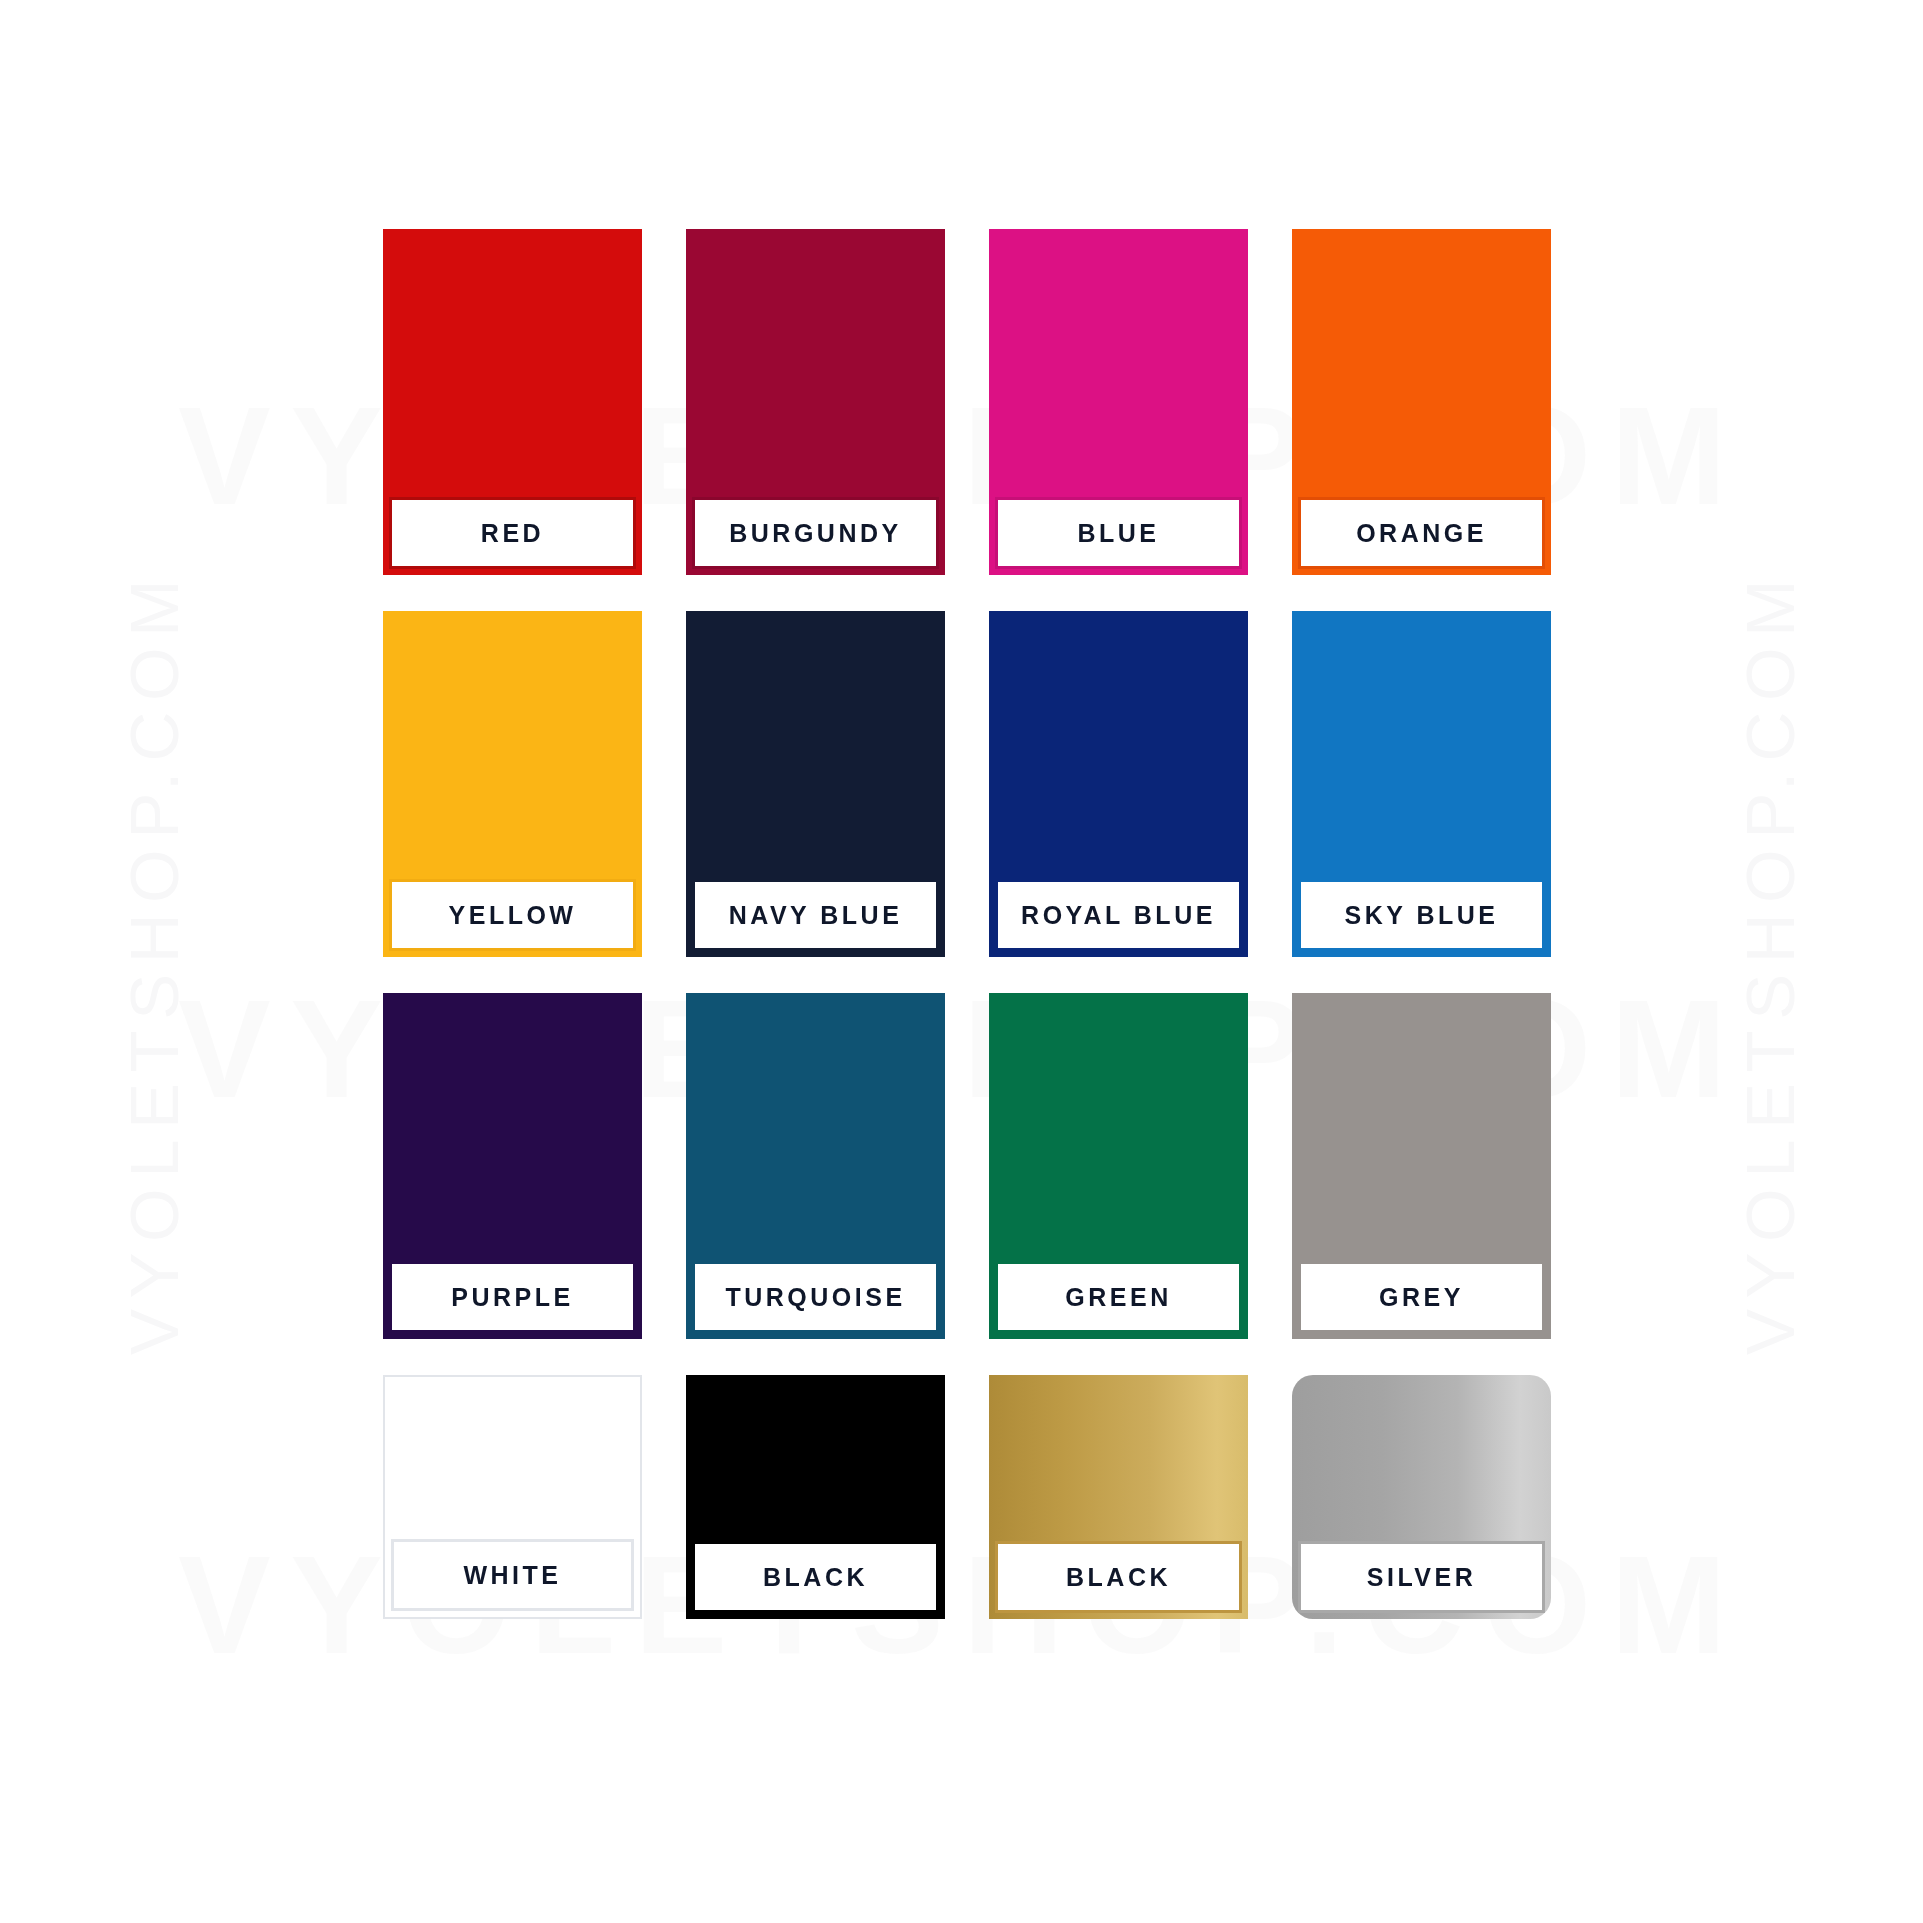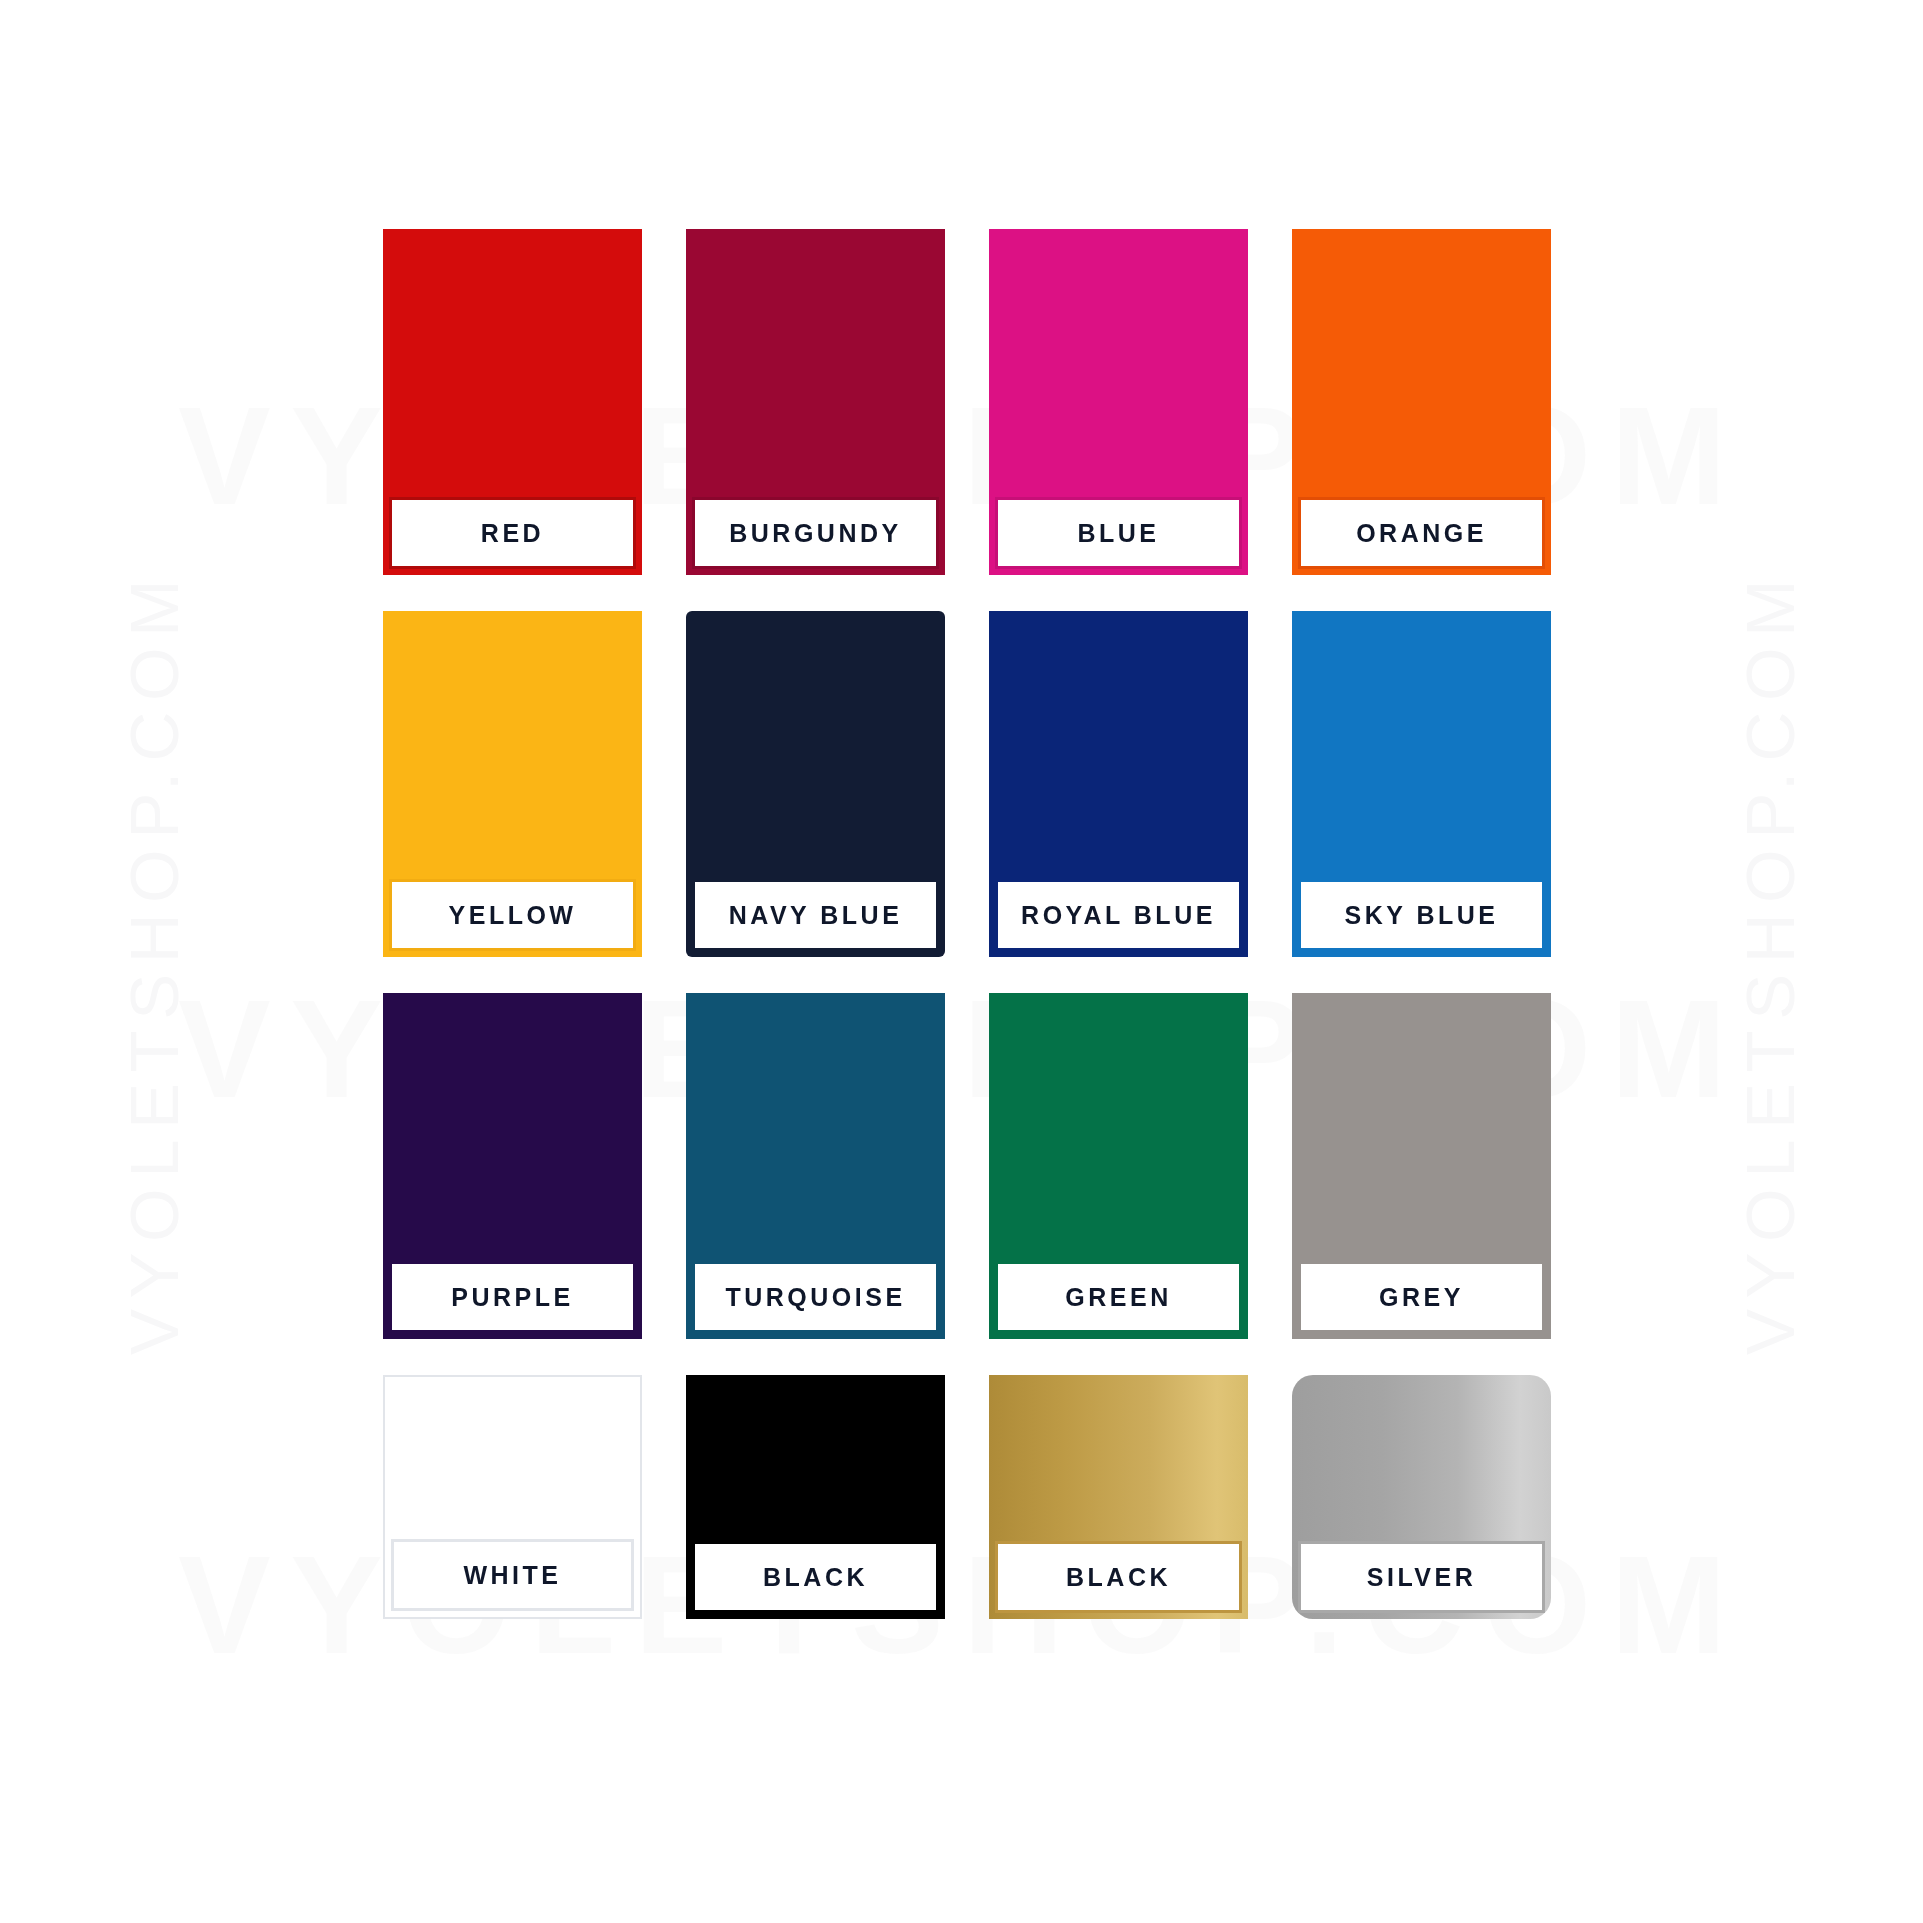--- a/index.html
+++ b/index.html
@@ -145,21 +145,21 @@
         </div>
       </div>
       <div class="swatch">
         <div class="chip" style="background: rgb(251, 181, 21);">
           <div class="label-box" style="border-color: rgb(242, 172, 18);">
             <span class="label-text">YELLOW</span>
           </div>
         </div>
       </div>
       <div class="swatch">
-        <div class="chip" style="background: rgb(18, 28, 52); border-radius: 6px;">
+        <div class="chip" style="background: rgb(18, 28, 52);">
           <div class="label-box" style="border-color: rgb(18, 28, 52);">
             <span class="label-text">NAVY BLUE</span>
           </div>
         </div>
       </div>
       <div class="swatch">
         <div class="chip" style="background: rgb(10, 37, 120); padding-left: 44px;">
           <div class="label-box" style="border-color: rgb(10, 37, 120);">
             <span class="label-text">ROYAL BLUE</span>
           </div>

